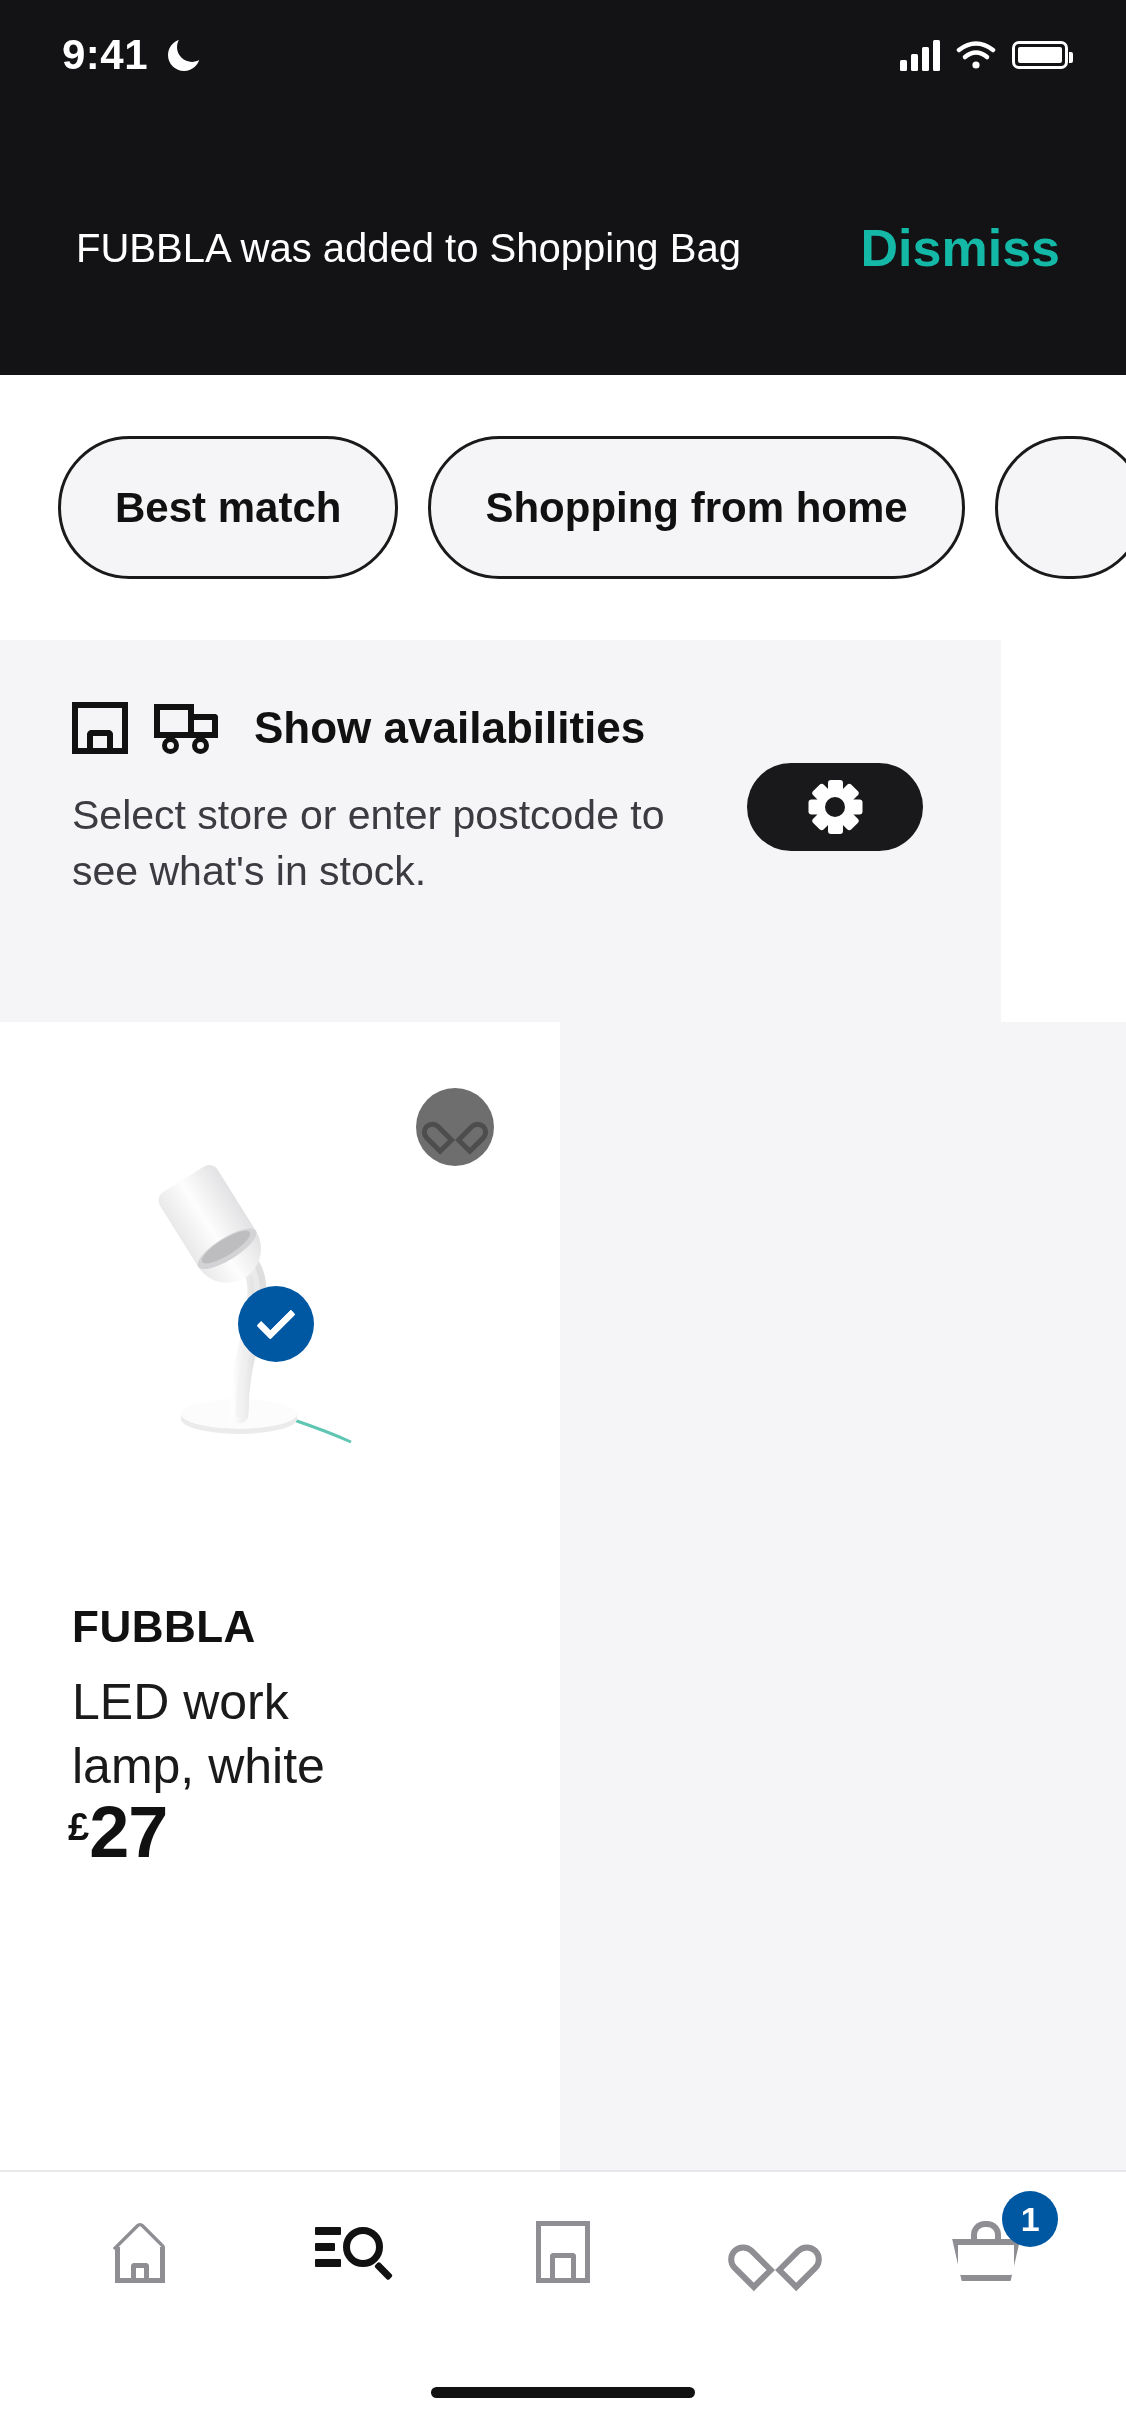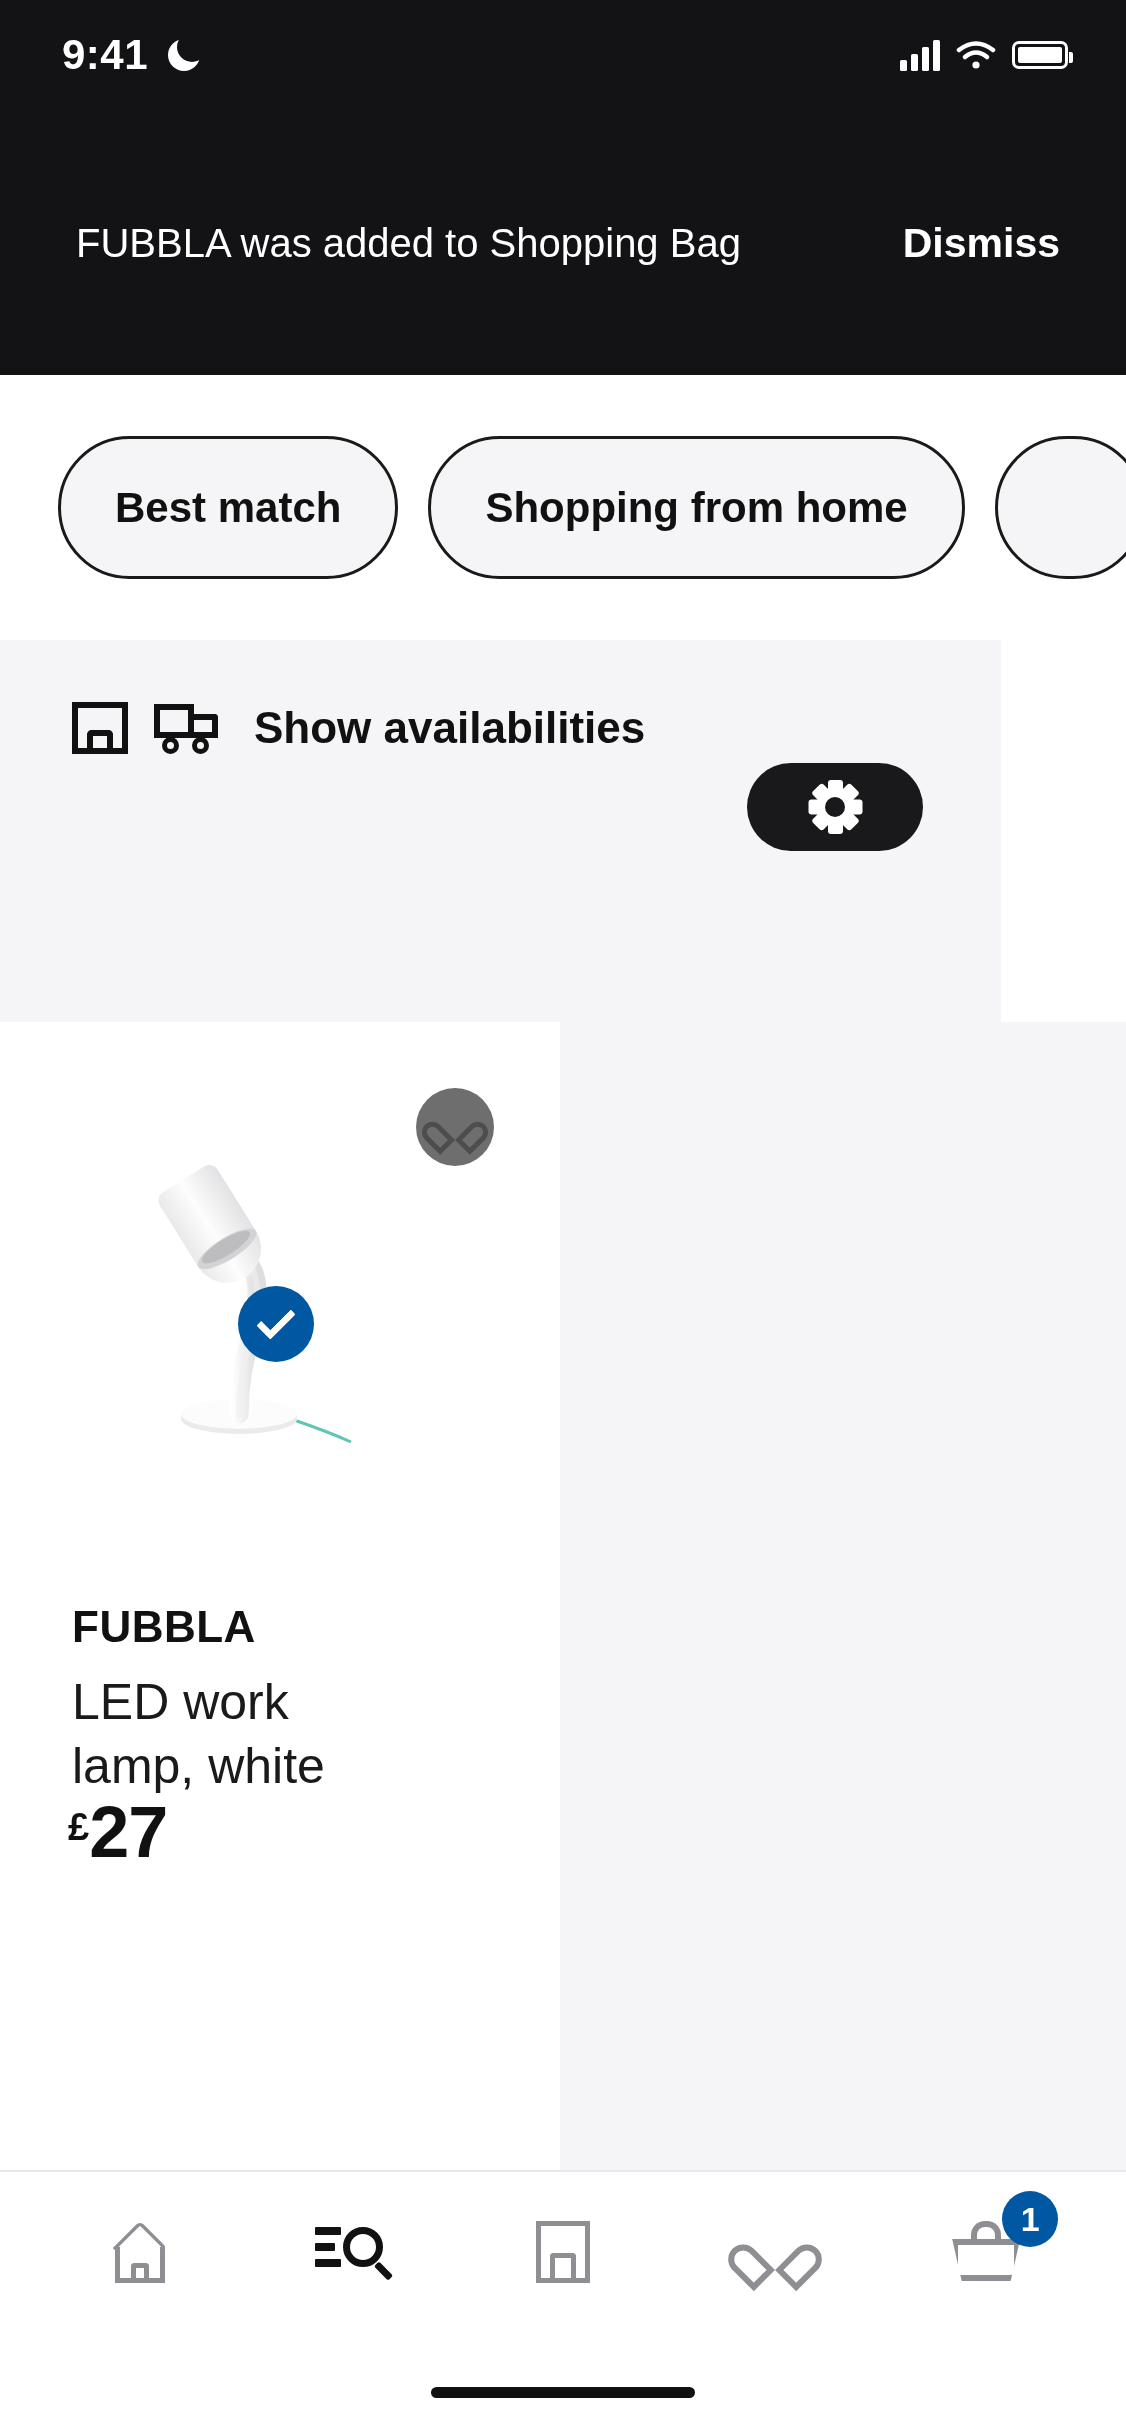--- a/index.html
+++ b/index.html
@@ -50,21 +50,21 @@
     width:4px; height:11px; background:#fff; border-radius:0 2px 2px 0;
   }
   .battery span { display:block; height:100%; background:#fff; border-radius:2px; }
 
   .toast-row {
     position:absolute; left:0; top:218px; width:100%;
     display:flex; align-items:center; justify-content:space-between;
     padding:0 66px 0 76px;
   }
   .toast-msg { color:#fff; font-size:40px; line-height:1.25; }
-  .toast-action { color:#ffffff; font-size:41px; font-weight:bold; }
+  .toast-action { color:#14b8a6; font-size:52px; font-weight:bold; }
 
   
   .chips {
     position:absolute; top:375px; left:0; width:1126px; height:265px;
     background:#fff; display:flex; align-items:center; gap:30px;
     padding-left:58px; overflow:hidden;
   }
   .chip {
     flex:0 0 auto; height:143px; border:3px solid #1a1a1a;
     border-radius:80px; background:#f5f4f6;
@@ -326,20 +326,21 @@
           <span class="arch"></span>
       </span>
       <span class="truck-icon">
         <span class="body"></span>
           <span class="cab"></span>
         <span class="w1"></span>
           <span class="w2"></span>
       </span>
       <span class="avail-title">Show availabilities</span>
     </div>
+    <div class="avail-body">Select store or enter postcode to see what's in stock.</div>
     <div class="gear-btn">
       <span class="gear">
         <span class="teeth"></span>
           <span class="teeth2"></span>
         <span class="ring"></span>
           <span class="hole"></span>
       </span>
     </div>
   </div>
 

